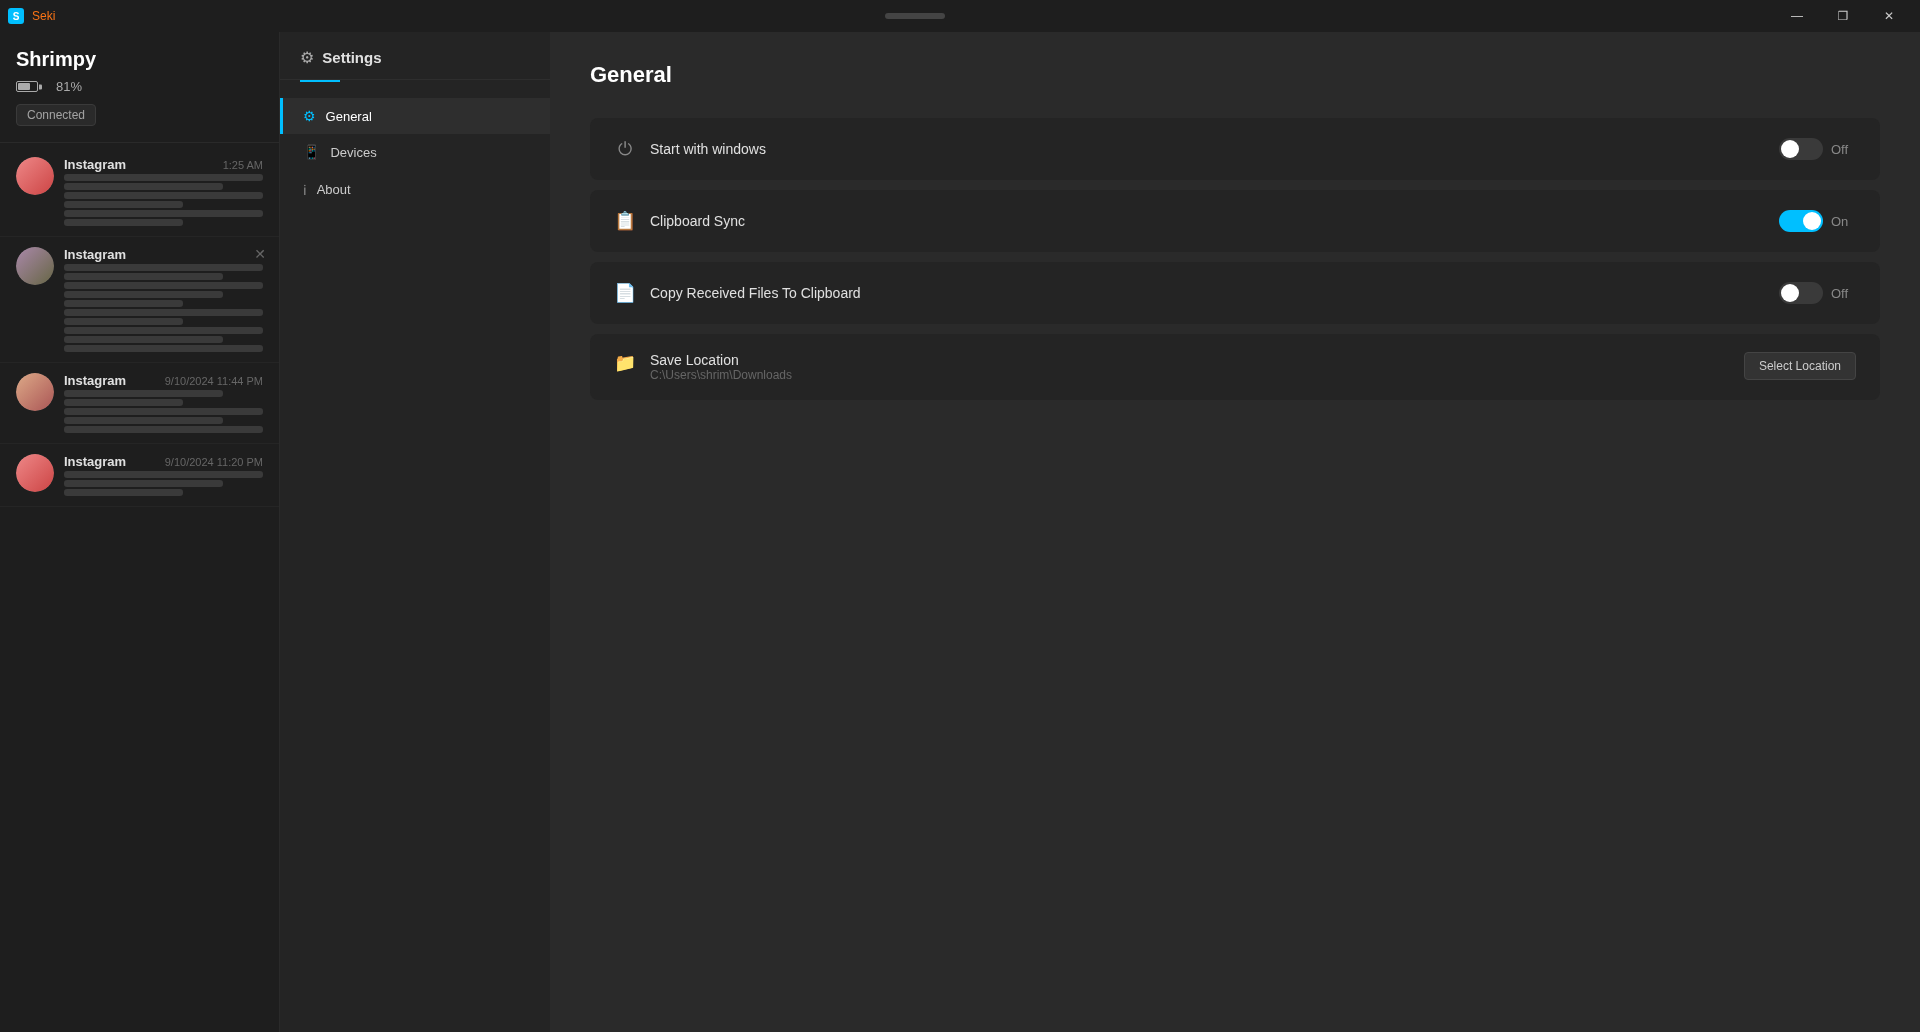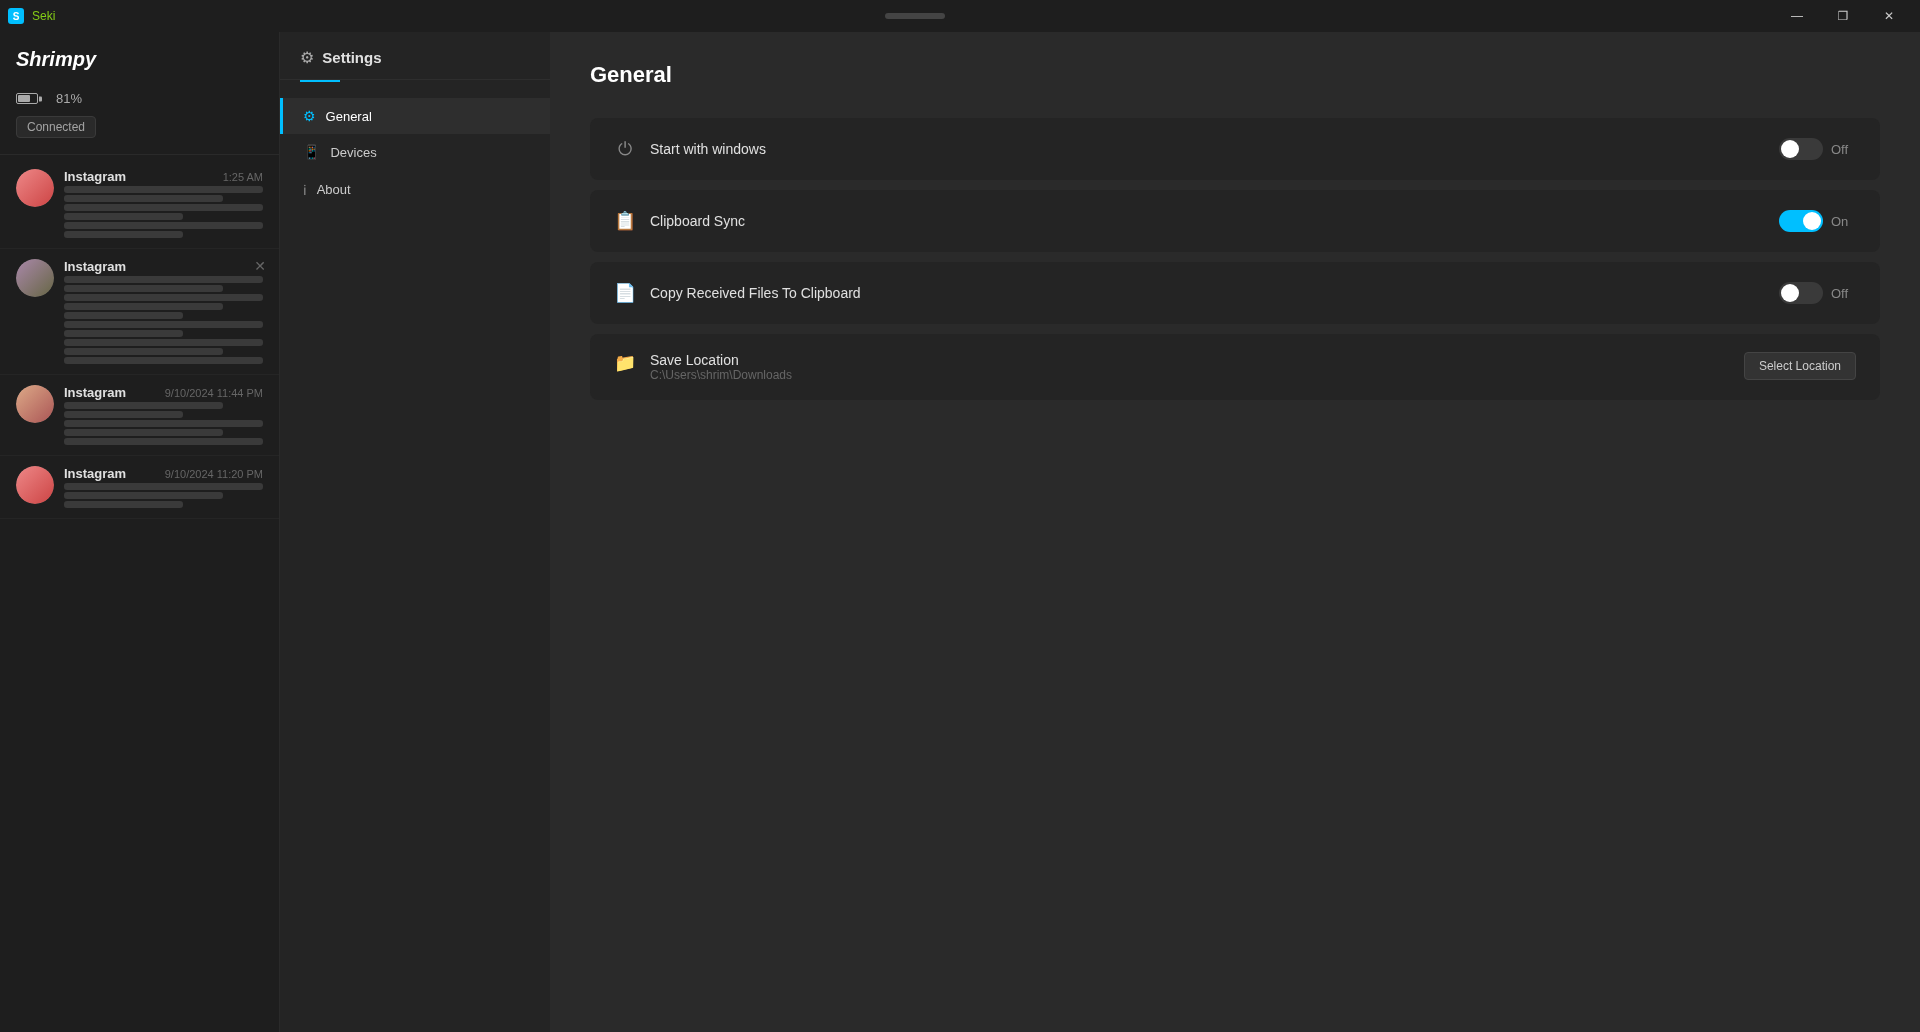--- a/index.html
+++ b/index.html
@@ -37,21 +37,21 @@
       border-radius: 3px;
       display: flex;
       align-items: center;
       justify-content: center;
       font-size: 10px;
       font-weight: bold;
       color: #fff;
     }
     .titlebar-title {
       font-size: 12px;
-      color: #84cc16;
+      color: #f97316;
     }
     .titlebar-center {
       display: flex;
       align-items: center;
     }
     .titlebar-drag-region {
       width: 60px;
       height: 6px;
       background: #444;
       border-radius: 3px;
@@ -92,22 +92,21 @@
     }
 
     .user-section {
       padding: 16px;
       border-bottom: 1px solid #2a2a2a;
     }
     .user-name {
       font-size: 20px;
       font-weight: 600;
       color: #fff;
-      margin-bottom: 20px;
-      font-style: italic;
+      margin-bottom: 8px;
     }
     .battery-row {
       display: flex;
       align-items: center;
       gap: 18px;
       margin-bottom: 10px;
     }
     .battery-icon {
       width: 22px;
       height: 11px;

